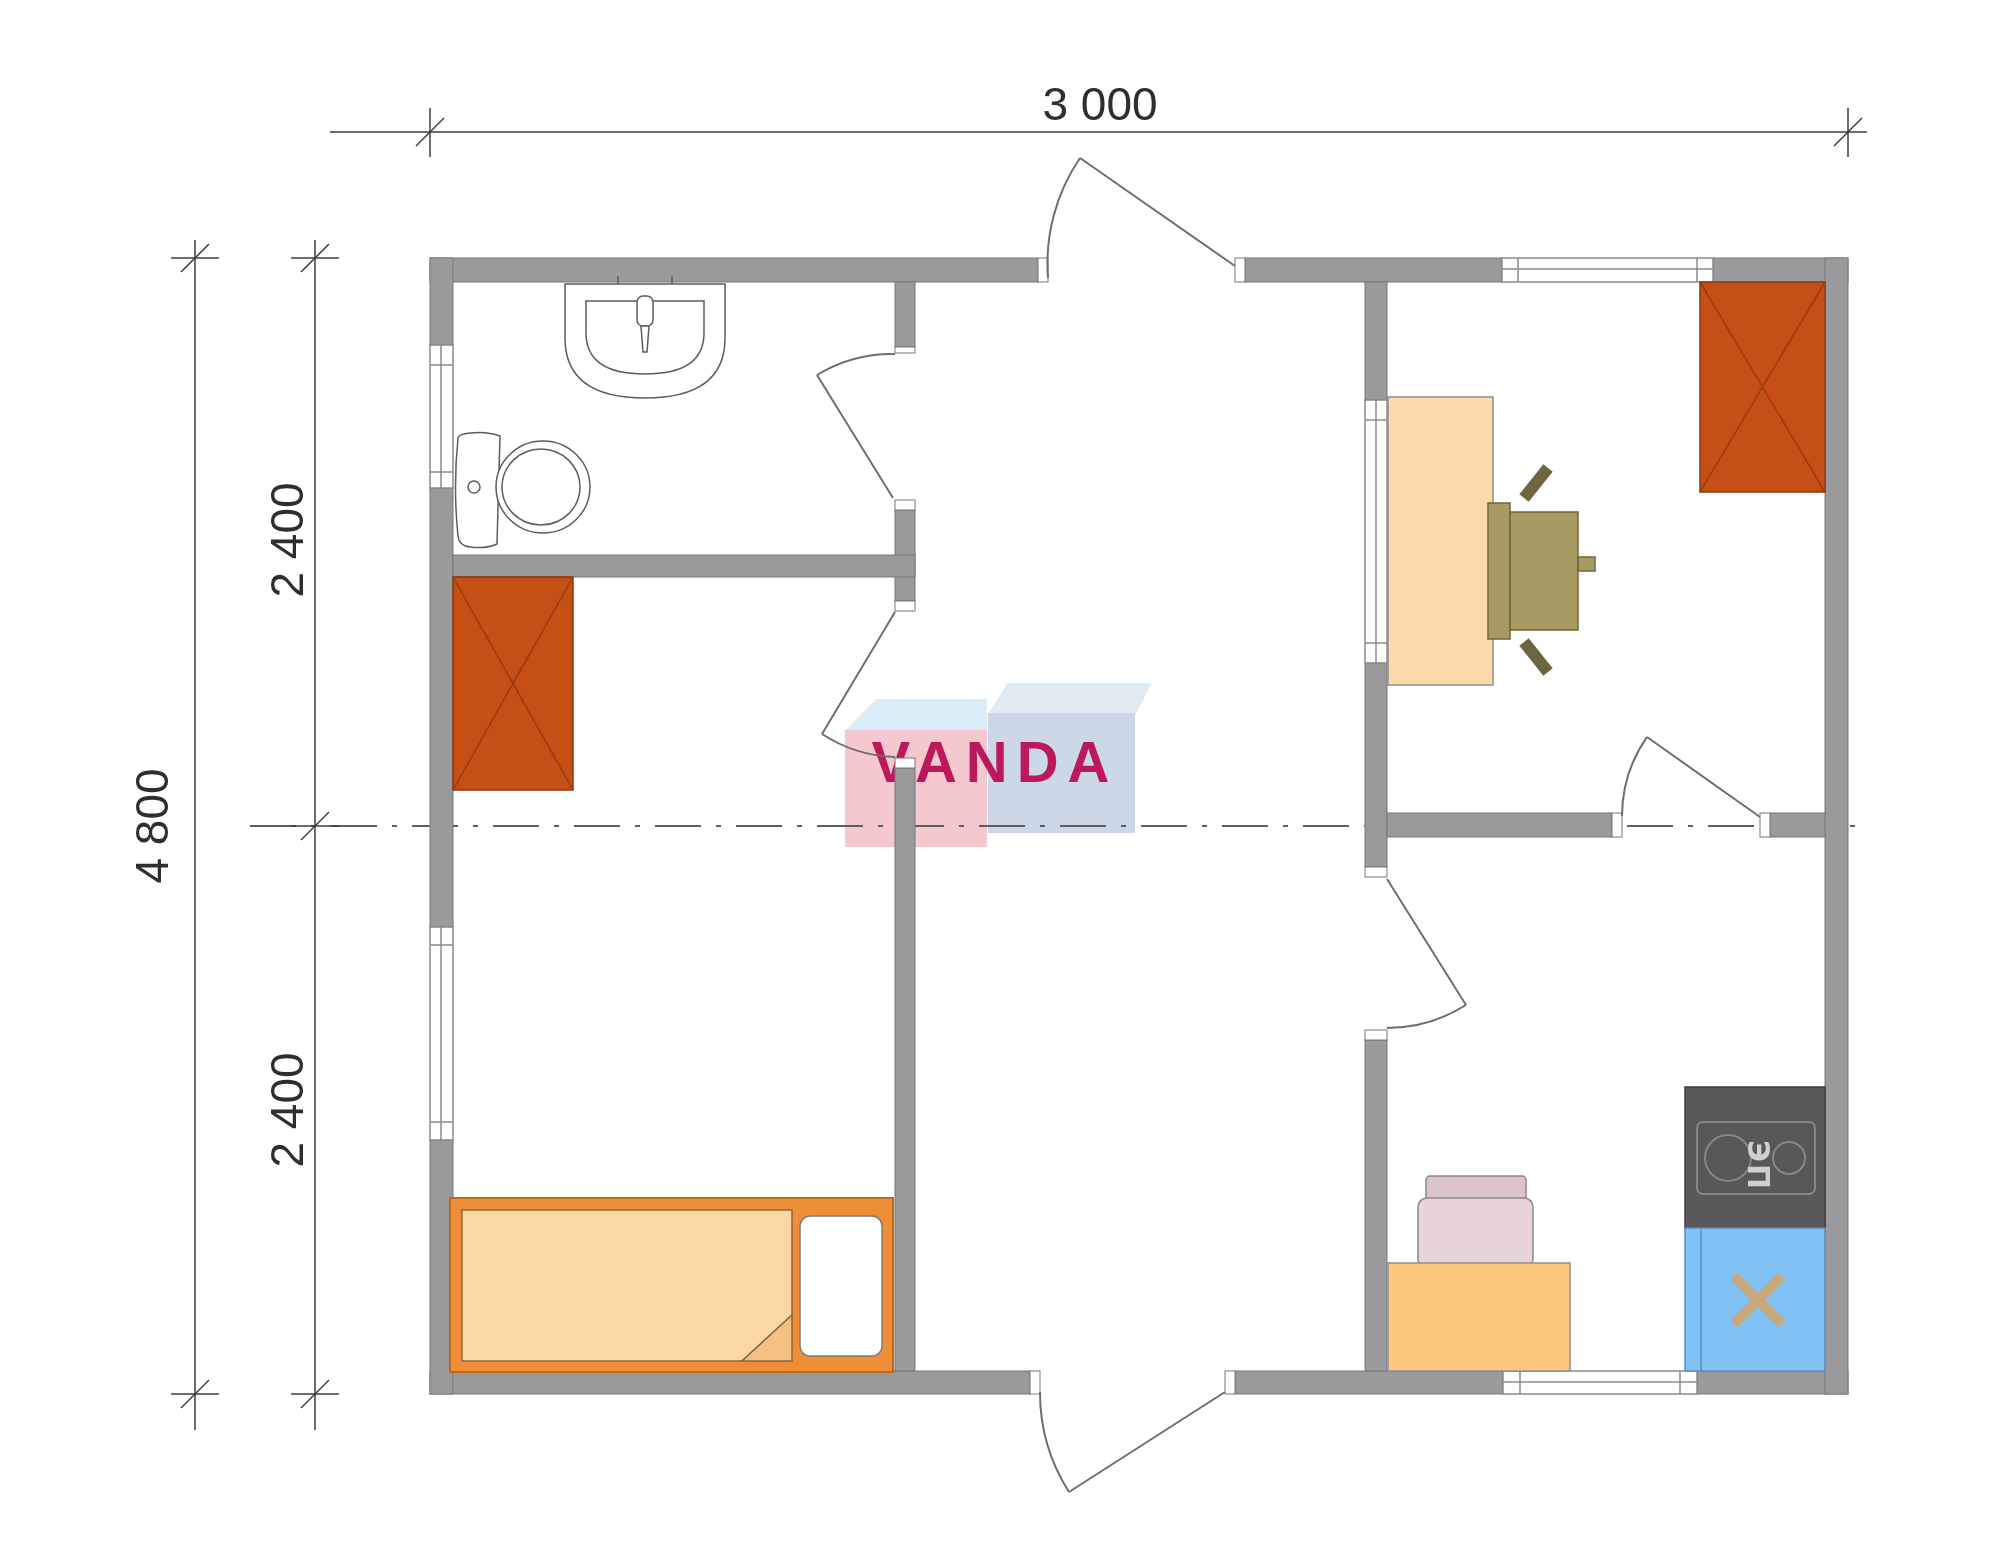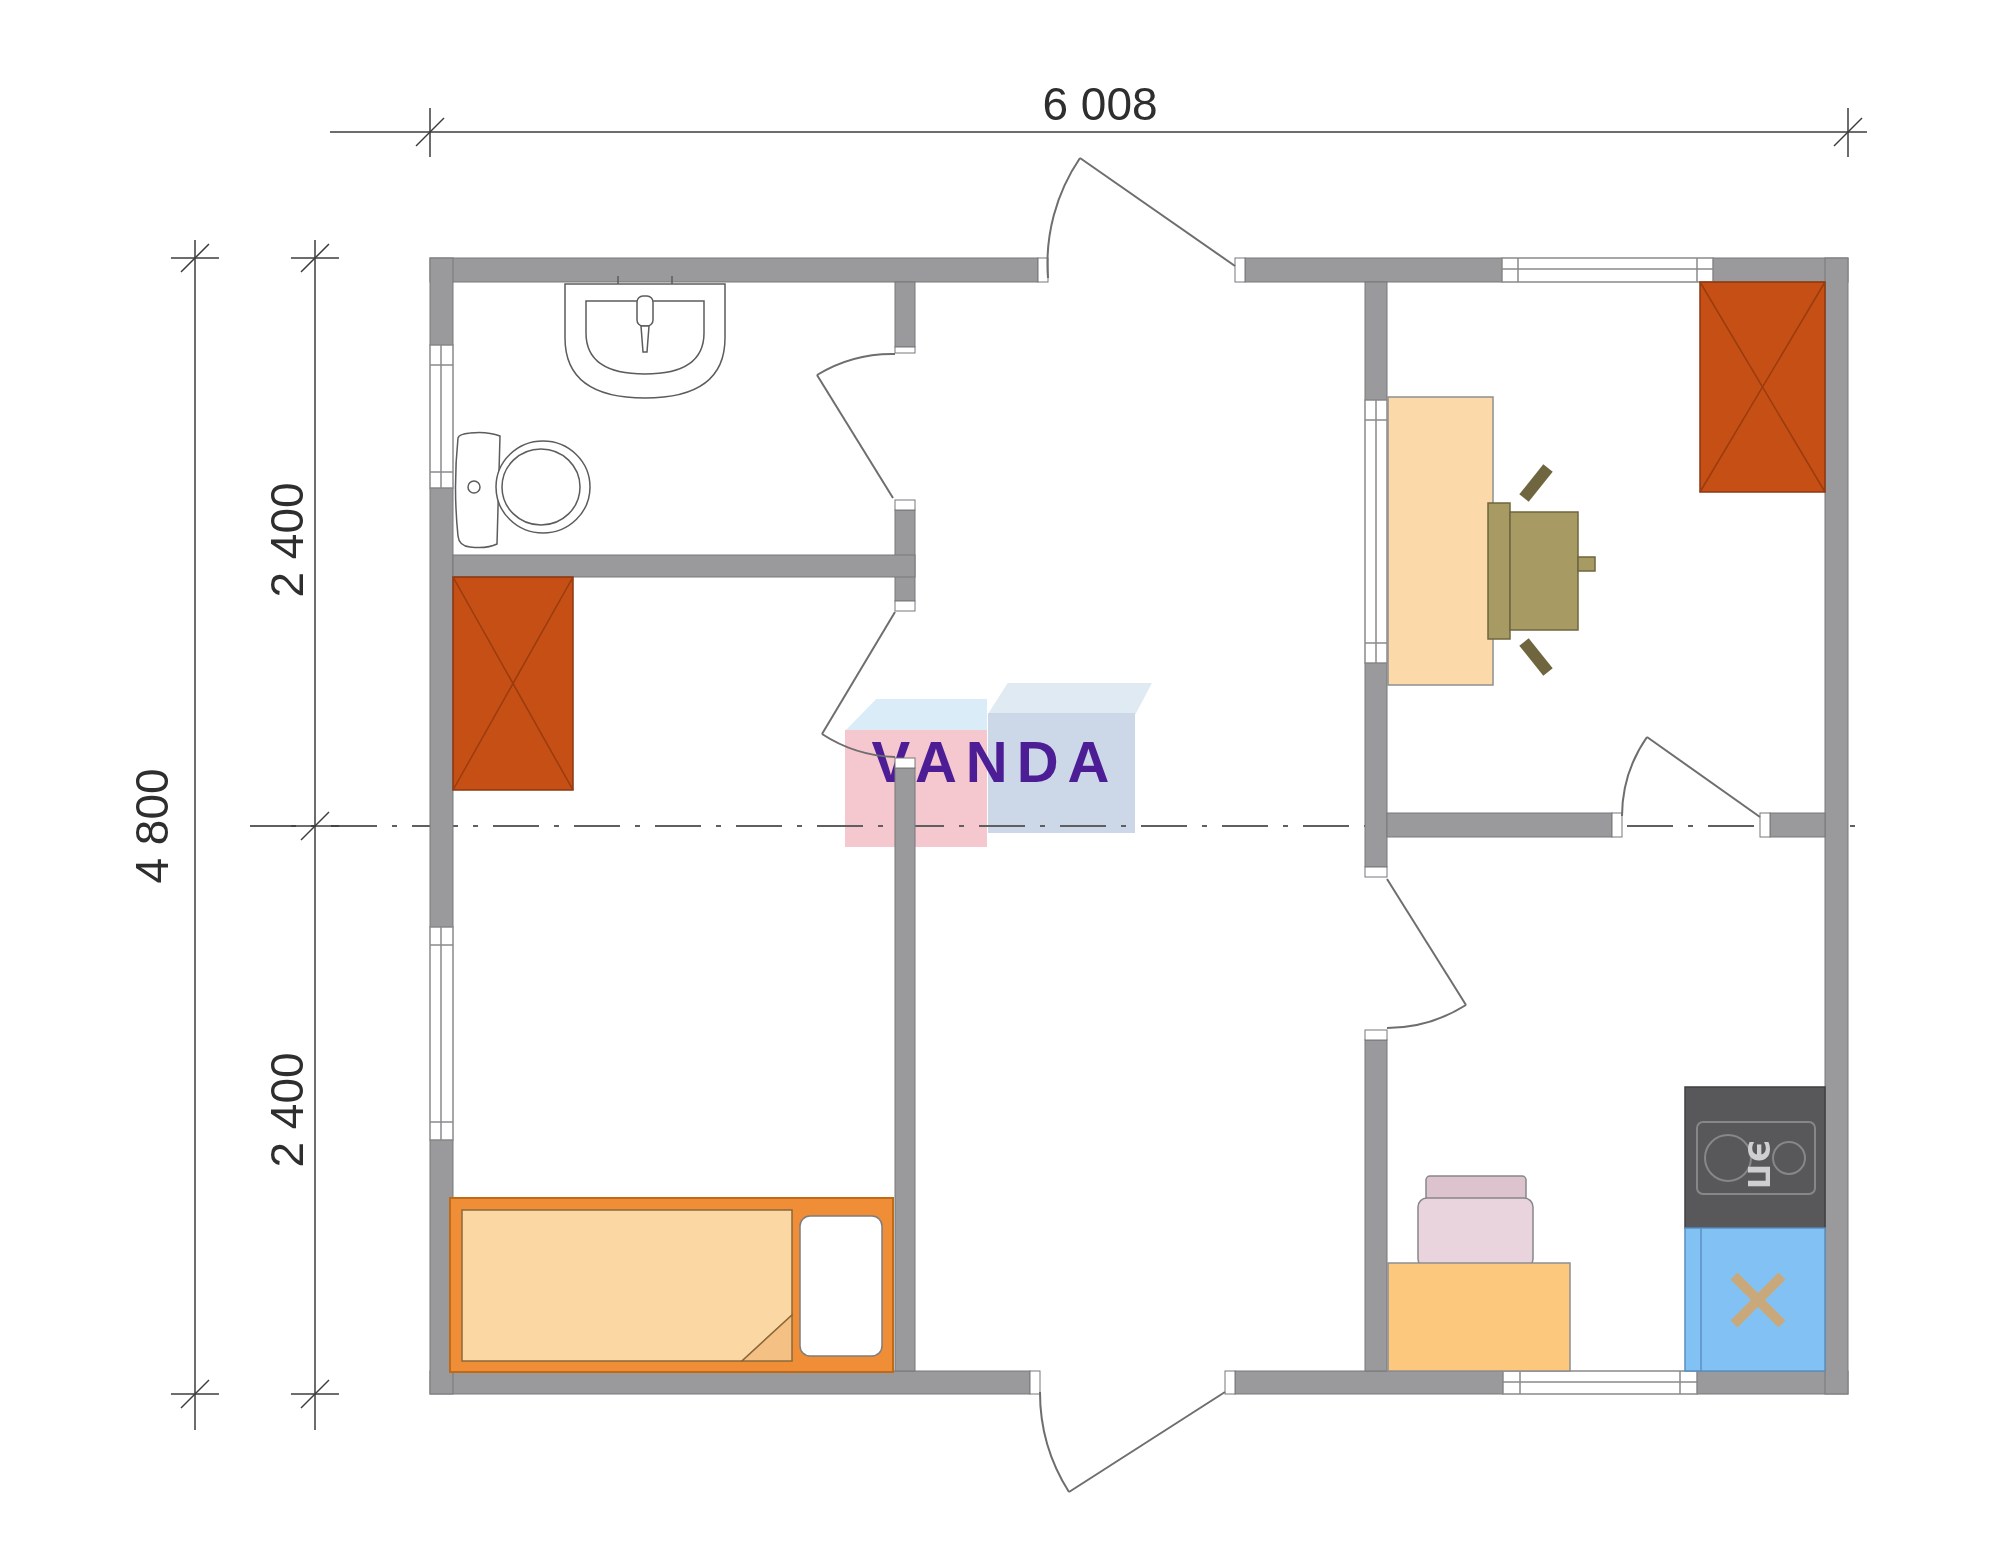--- a/index.html
+++ b/index.html
@@ -7,21 +7,21 @@
         font-family:"Liberation Sans", sans-serif;}
   .layer{position:absolute;left:0;top:0;width:2000px;height:1563px;}
   .logo-layer{z-index:1;}
   .svg-layer{z-index:2;}
   .label-layer{z-index:3;pointer-events:none;}
   .dim-label{position:absolute;color:#2e2e2e;font-size:46px;white-space:nowrap;
              transform:translate(-50%,-50%);}
   .dim-label.vert{transform:translate(-50%,-50%) rotate(-90deg);}
   .logo-box{position:absolute;}
   .logo-text{position:absolute;left:845px;top:728px;width:300px;text-align:center;
-             color:#4c1d95;font-size:58px;font-weight:bold;letter-spacing:9px;
+             color:#be185d;font-size:58px;font-weight:bold;letter-spacing:9px;
              font-family:"Liberation Sans", sans-serif;}
   .stove-label{position:absolute;left:1741px;top:1132px;width:34px;height:50px;
                color:#cfcfd1;font-size:30px;font-weight:bold;letter-spacing:2px;
                transform:rotate(90deg);transform-origin:center;
                font-family:"DejaVu Sans", sans-serif;text-align:center;line-height:50px;}
 </style>
 </head>
 <body>
 
 <div class="plan">
@@ -233,20 +233,20 @@
       <line x1="291" y1="258" x2="339" y2="258"></line>
       <line x1="301" y1="272" x2="329" y2="244"></line>
       <line x1="291" y1="826" x2="339" y2="826"></line>
       <line x1="301" y1="840" x2="329" y2="812"></line>
       <line x1="291" y1="1394" x2="339" y2="1394"></line>
       <line x1="301" y1="1408" x2="329" y2="1380"></line>
     </g>
   </svg>
 
   <div class="layer label-layer">
-    <div class="dim-label" style="left:1100px;top:104px;">6 008</div>
+    <div class="dim-label" style="left:1100px;top:104px;">3 000</div>
     <div class="dim-label vert" style="left:152px;top:826px;">4 800</div>
     <div class="dim-label vert" style="left:287px;top:540px;">2 400</div>
     <div class="dim-label vert" style="left:287px;top:1110px;">2 400</div>
     <div class="stove-label">ЭП</div>
   </div>
 
 </div>
 
 </body></html>

